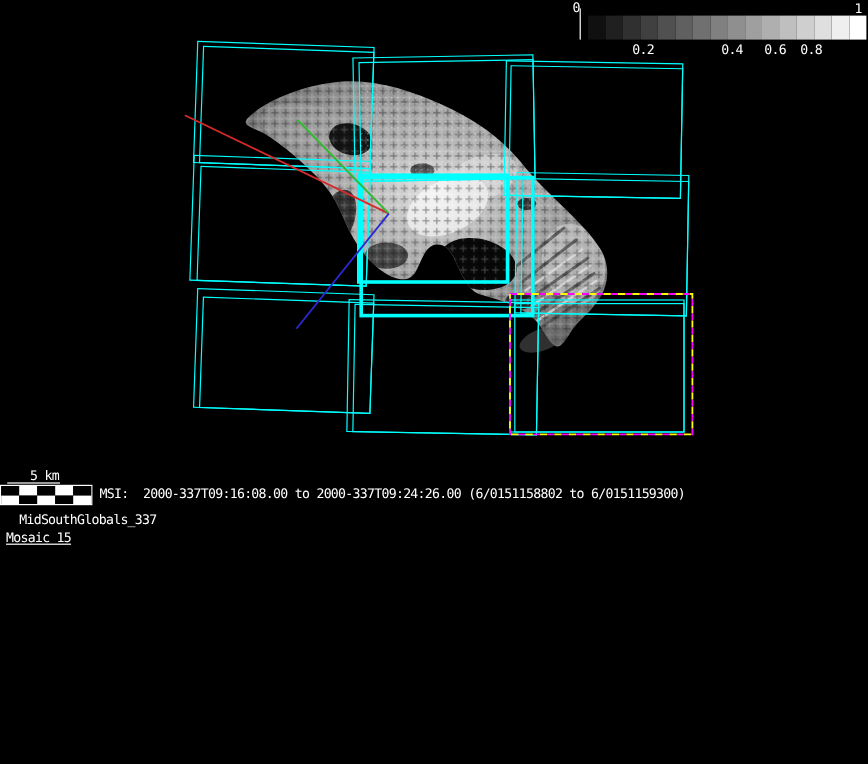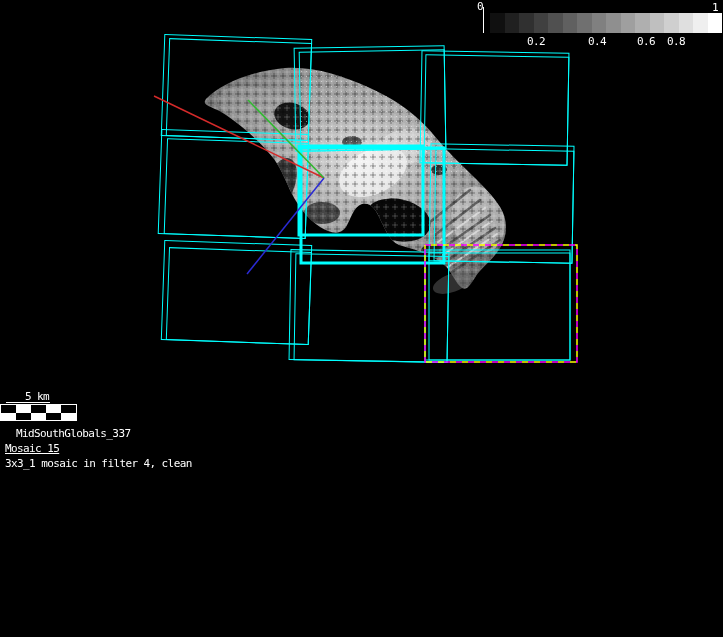--- a/index.html
+++ b/index.html
@@ -159,21 +159,21 @@
         <div class="chip" style="background: rgb(159, 159, 159);"></div>
         <div class="chip" style="background: rgb(175, 175, 175);"></div>
         <div class="chip" style="background: rgb(191, 191, 191);"></div>
         <div class="chip" style="background: rgb(207, 207, 207);"></div>
         <div class="chip" style="background: rgb(223, 223, 223);"></div>
         <div class="chip" style="background: rgb(239, 239, 239);"></div>
         <div class="chip" style="background: rgb(255, 255, 255);"></div>
       </div>
     <div id="colorbar-ticks">
         <span class="txt cbtick" style="left: 536px;">0.2</span>
-        <span class="txt cbtick" style="left: 597px;">0.4</span>
+        <span class="txt cbtick" style="left: 610px;">0.4</span>
         <span class="txt cbtick" style="left: 629px; margin-left: 17px;">0.6</span>
         <span class="txt cbtick" style="left: 676px;">0.8</span>
       </div>
   </div>
 
   <div>
     <span class="txt" style="left:25px;top:390px;text-align:center;">5 km</span>
     <div id="scalebar-underline"></div>
     <div id="scalebar-board">
         <div style="background: rgb(0, 0, 0);"></div>
@@ -182,17 +182,17 @@
         <div style="background: rgb(255, 255, 255);"></div>
         <div style="background: rgb(0, 0, 0);"></div>
         <div style="background: rgb(255, 255, 255);"></div>
         <div style="background: rgb(0, 0, 0);"></div>
         <div style="background: rgb(255, 255, 255);"></div>
         <div style="background: rgb(0, 0, 0);"></div>
         <div style="background: rgb(255, 255, 255);"></div>
       </div>
   </div>
 
+  <span class="txt" style="left:83px;top:405px;">MSI:  2000-337T09:16:08.00 to 2000-337T09:24:26.00 (6/0151158802 to 6/0151159300)</span>
   <span class="txt" style="left:16px;top:427px;">MidSouthGlobals_337</span>
   <span class="txt" style="left:5px;top:442px;text-decoration:underline;">Mosaic 15</span>
-  <span class="txt" style="left:5px;top:457px;">3x3_1 mosaic in filter 4, clean</span>
 
 </div>
 
 </body></html>

